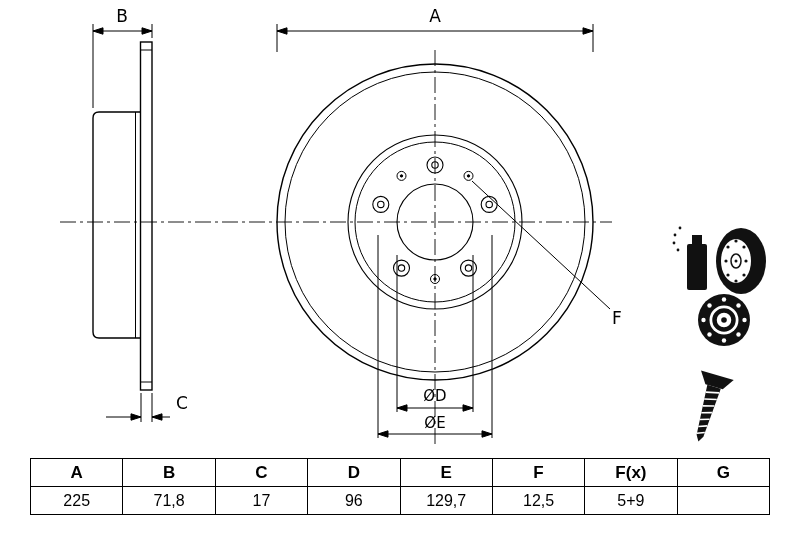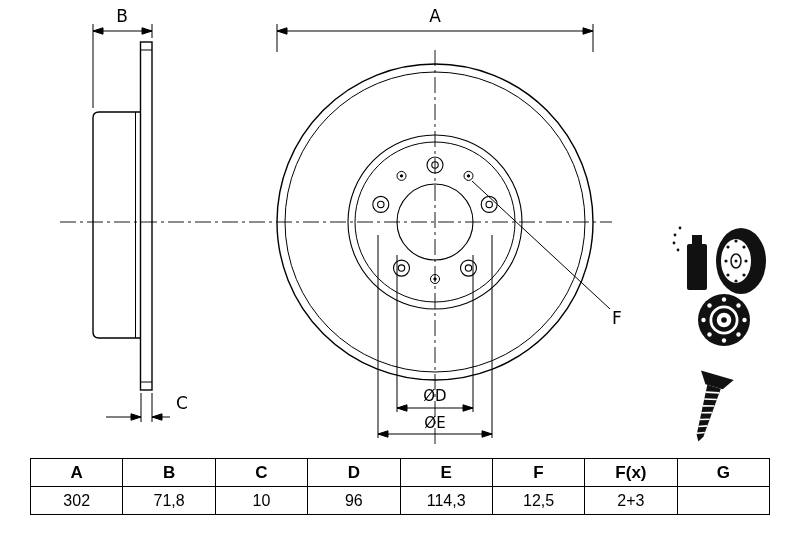--- a/index.html
+++ b/index.html
@@ -180,24 +180,24 @@
     <th>A</th>
     <th>B</th>
     <th>C</th>
     <th>D</th>
     <th>E</th>
     <th>F</th>
     <th>F(x)</th>
     <th>G</th>
   </tr>
   <tr>
-    <td>302</td>
+    <td>225</td>
     <td>71,8</td>
-    <td>10</td>
+    <td>17</td>
     <td>96</td>
-    <td>114,3</td>
+    <td>129,7</td>
     <td>12,5</td>
-    <td>2+3</td>
+    <td>5+9</td>
     <td></td>
   </tr>
 </tbody>
     </table>
 </div>
 
 </body></html>

